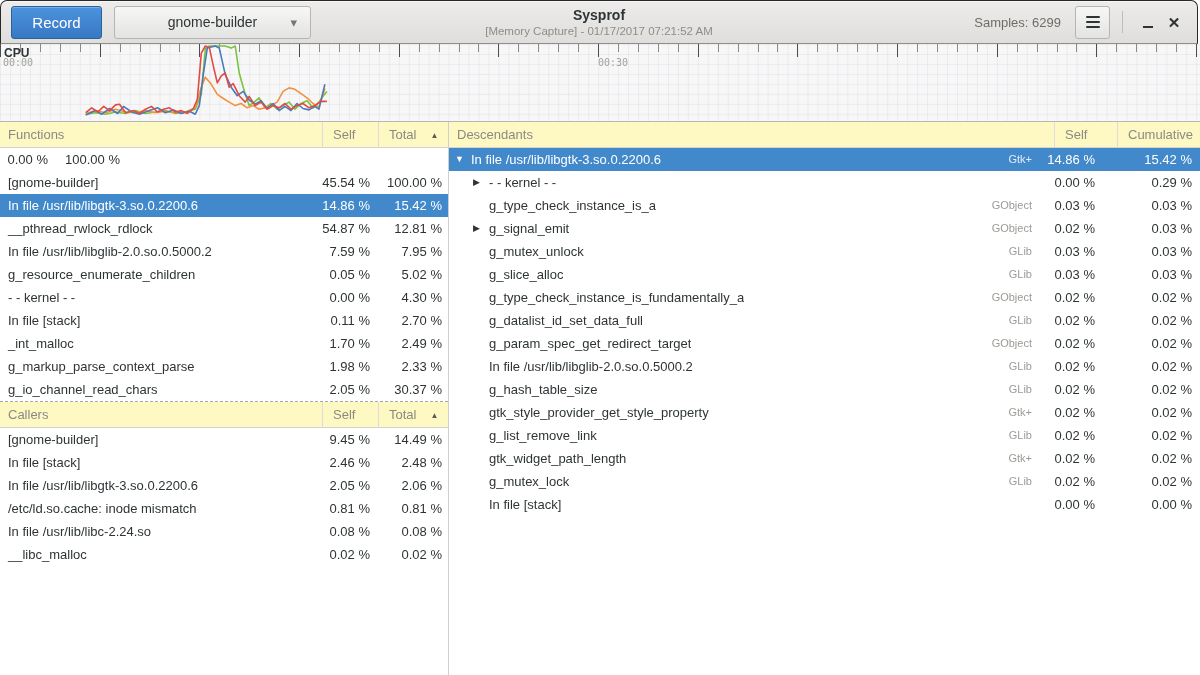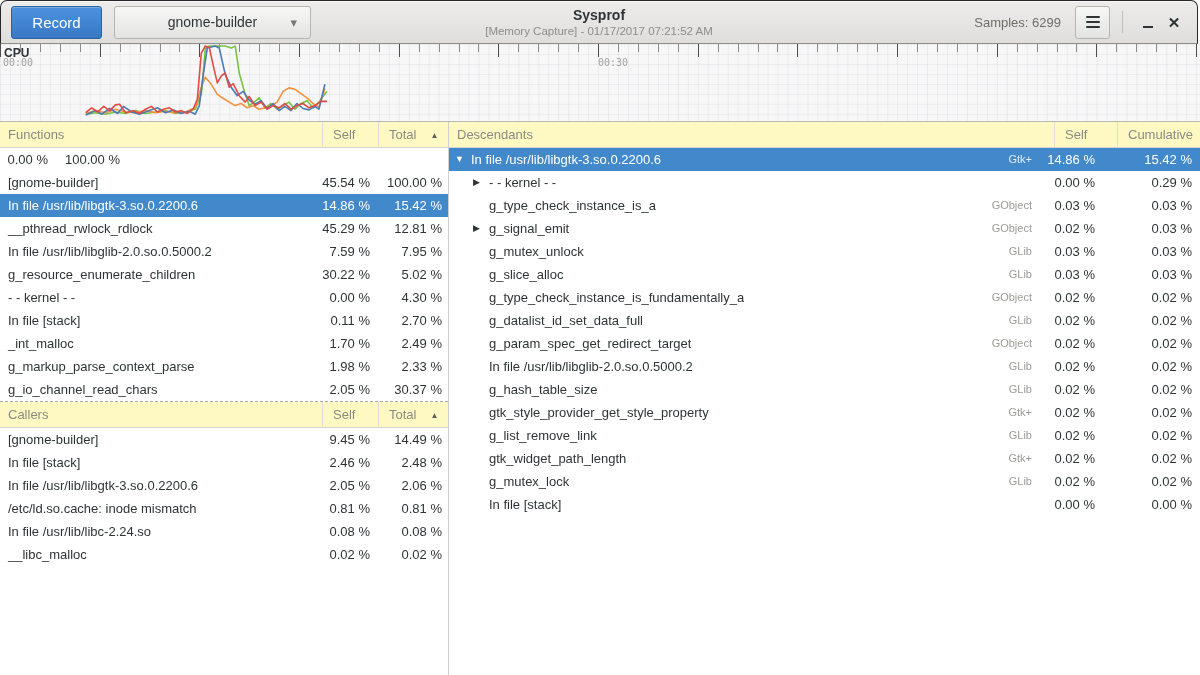--- a/index.html
+++ b/index.html
@@ -204,31 +204,31 @@
     <div class="num w-self">45.54 %</div>
     <div class="num w-total">100.00 %</div>
   </div>
             <div class="row selected">
     <div class="name">In file /usr/lib/libgtk-3.so.0.2200.6</div>
     <div class="num w-self">14.86 %</div>
     <div class="num w-total">15.42 %</div>
   </div>
             <div class="row">
     <div class="name">__pthread_rwlock_rdlock</div>
-    <div class="num w-self">45.29 %</div>
+    <div class="num w-self">54.87 %</div>
     <div class="num w-total">12.81 %</div>
   </div>
             <div class="row">
     <div class="name">In file /usr/lib/libglib-2.0.so.0.5000.2</div>
     <div class="num w-self">7.59 %</div>
     <div class="num w-total">7.95 %</div>
   </div>
             <div class="row">
     <div class="name">g_resource_enumerate_children</div>
-    <div class="num w-self">30.22 %</div>
+    <div class="num w-self">0.05 %</div>
     <div class="num w-total">5.02 %</div>
   </div>
             <div class="row">
     <div class="name">- - kernel - -</div>
     <div class="num w-self">0.00 %</div>
     <div class="num w-total">4.30 %</div>
   </div>
             <div class="row">
     <div class="name">In file [stack]</div>
     <div class="num w-self">0.11 %</div>

